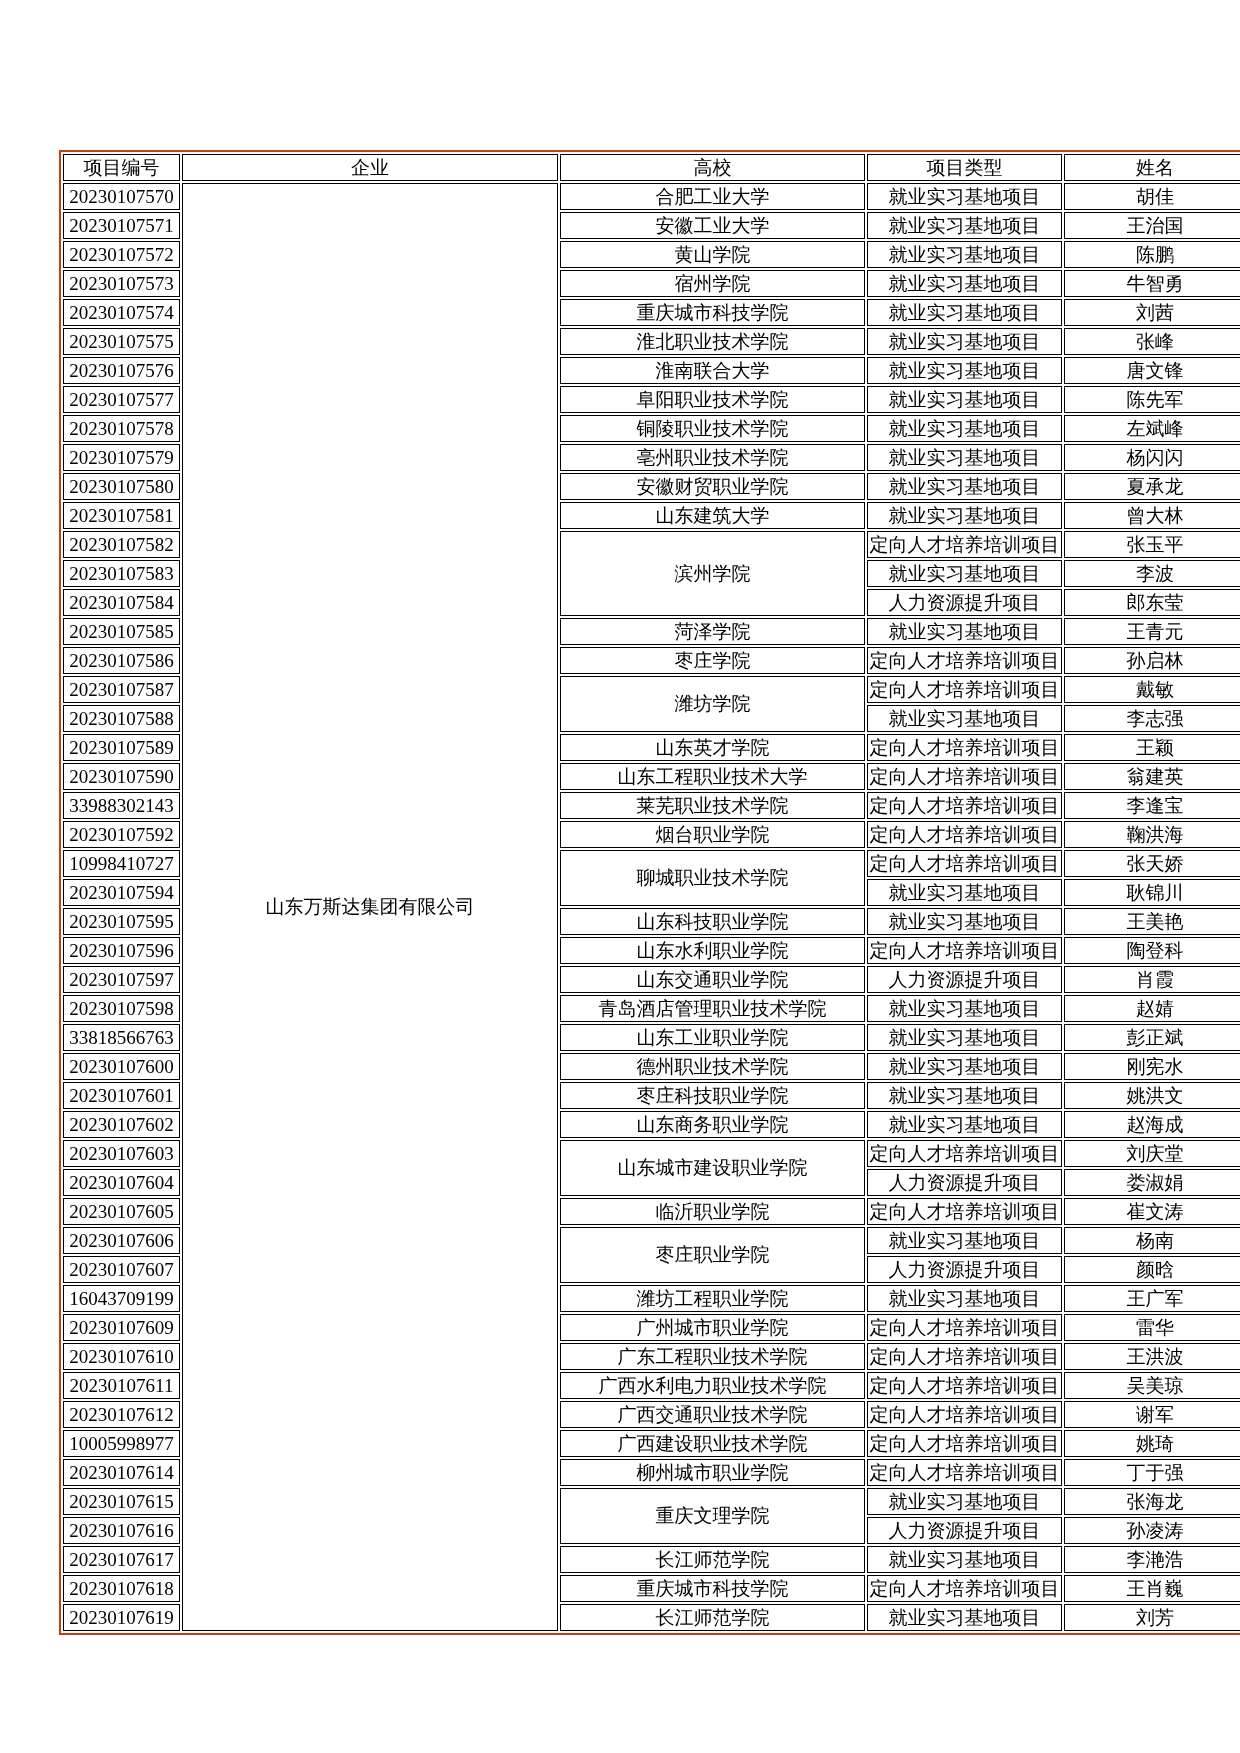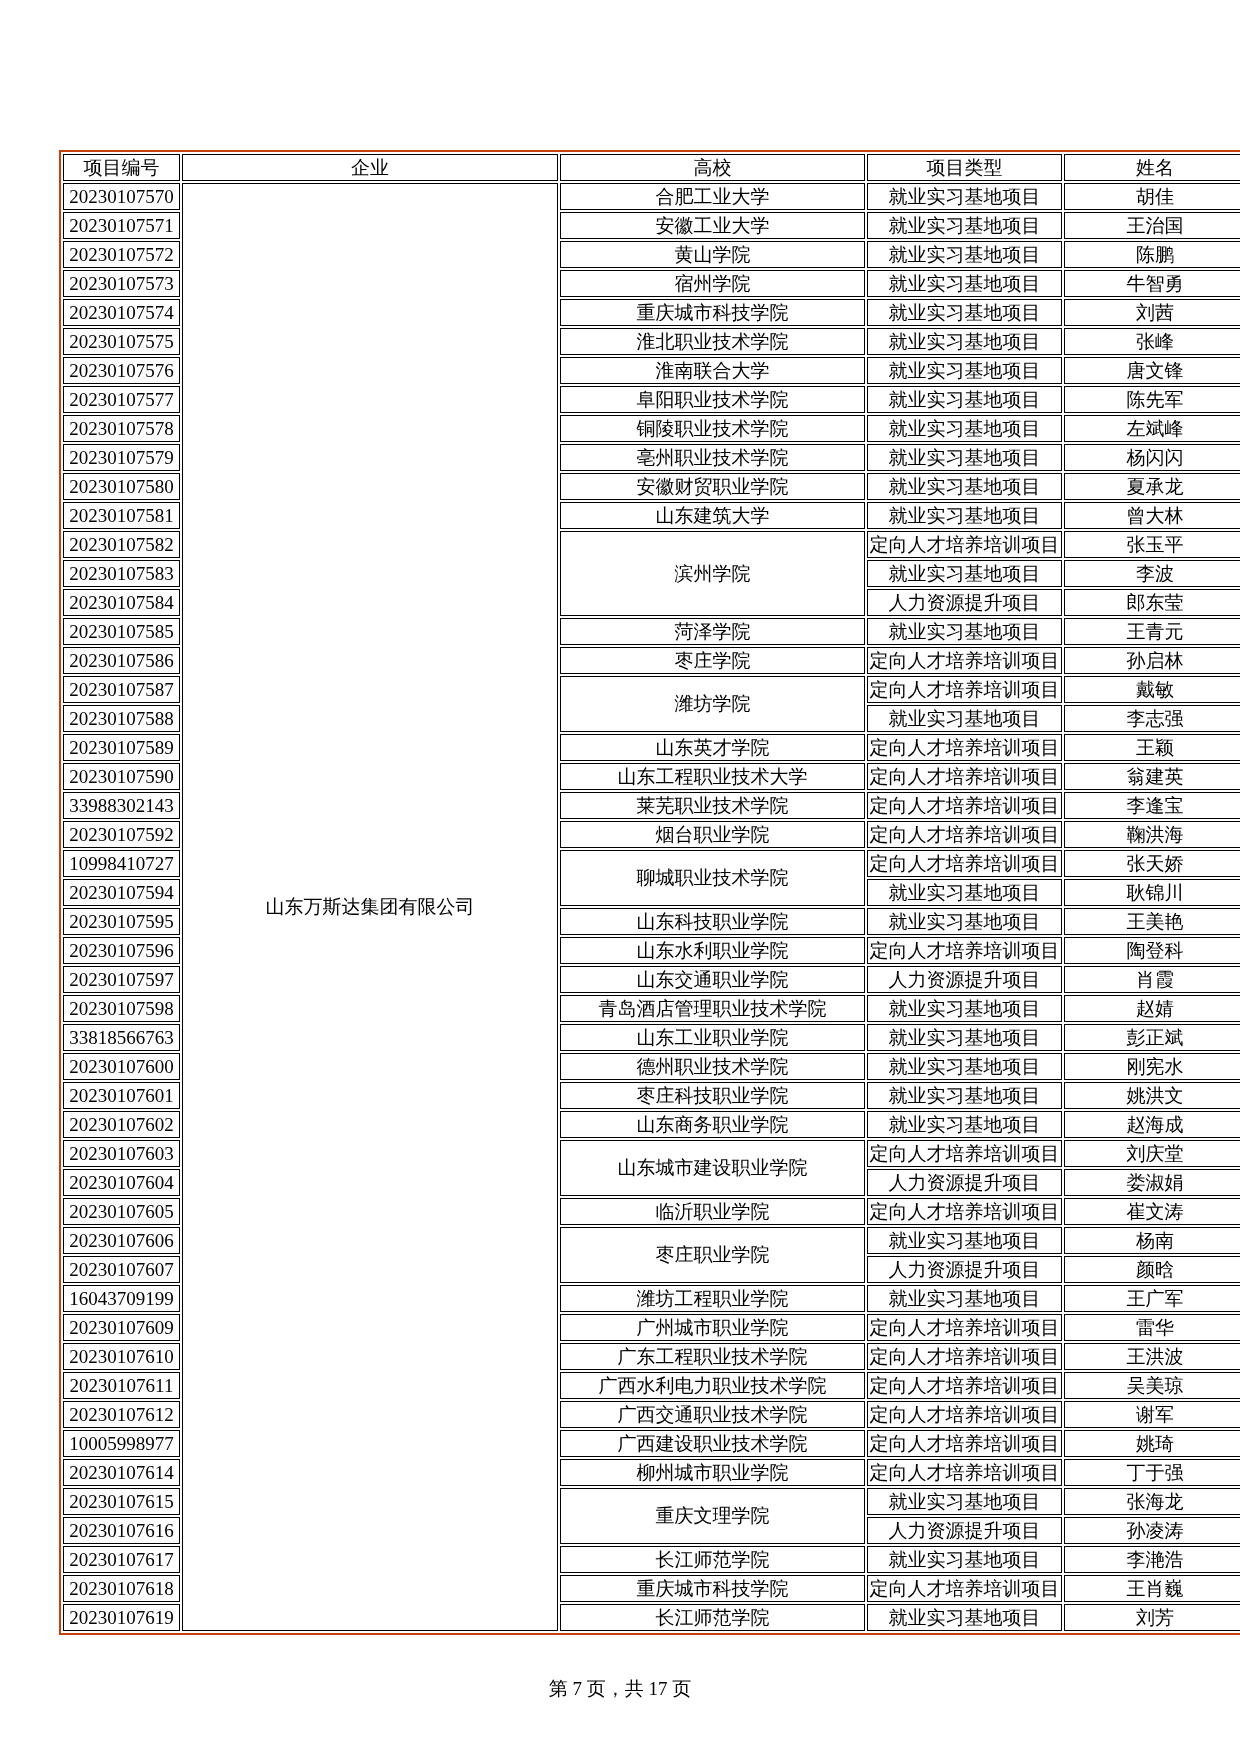--- a/index.html
+++ b/index.html
@@ -358,15 +358,14 @@
         </tr>
         <tr>
           <td>20230107619</td>
           <td>长江师范学院</td>
           <td>就业实习基地项目</td>
           <td>刘芳</td>
         </tr>
       </tbody>
   </table>
 
-  <div class="footer">第 7 页，共 17 页</div>
 
 </div>
 
 </body></html>

